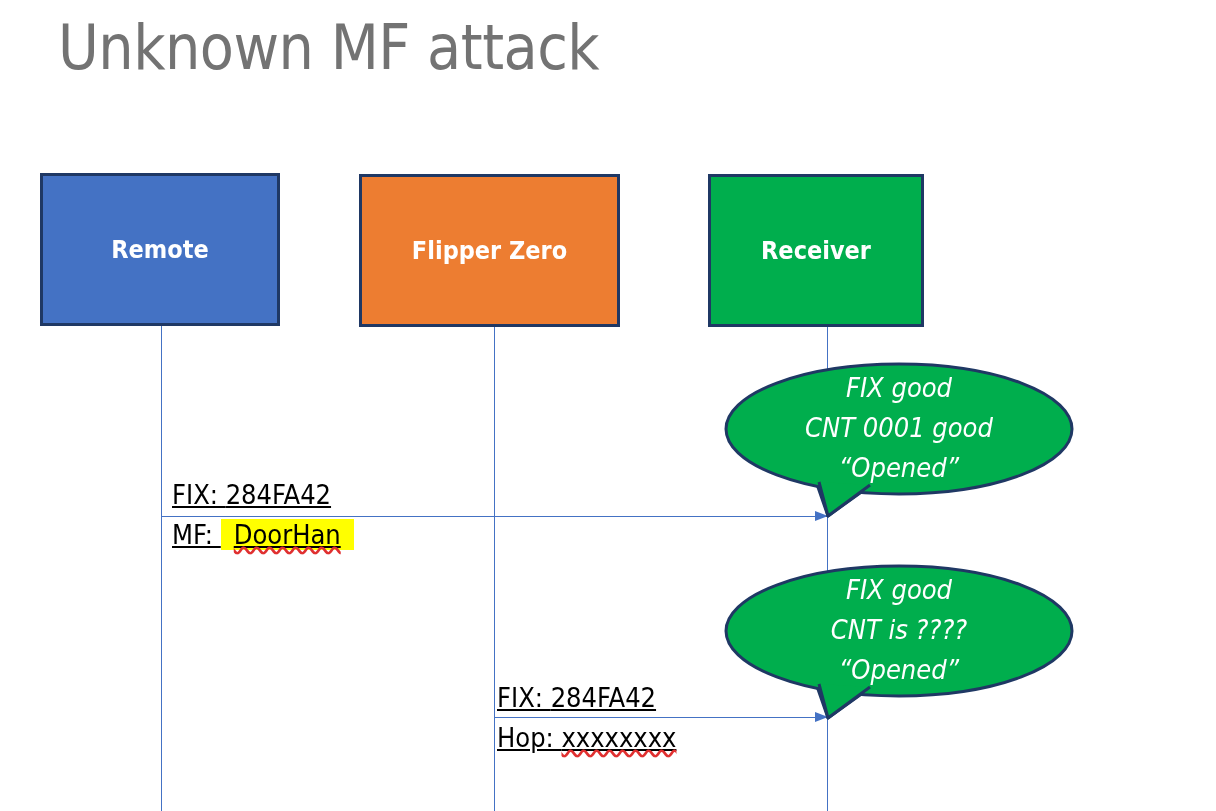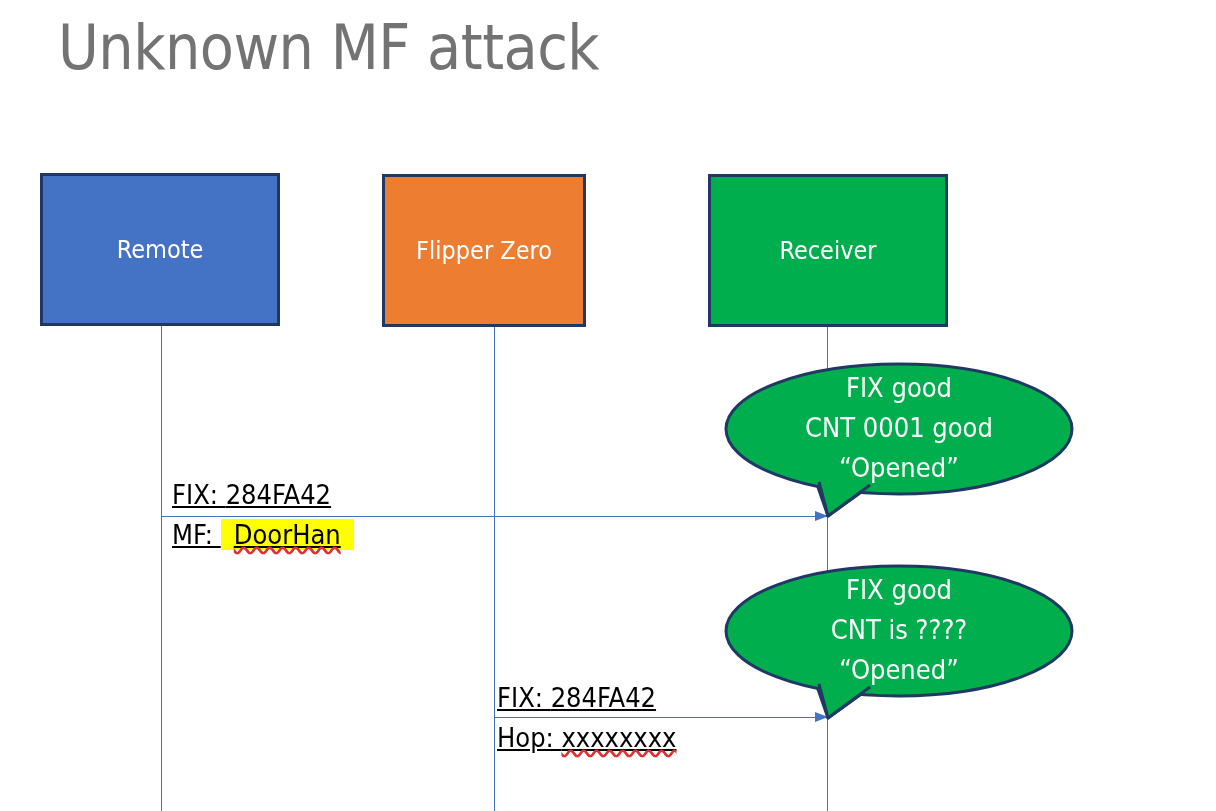--- a/index.html
+++ b/index.html
@@ -53,21 +53,21 @@
     border: 3px solid #1F3864;
     box-sizing: border-box;
     display: flex;
     align-items: center;
     justify-content: center;
   }
   .actor-label {
     color: #FFFFFF;
     font-size: 25px;
     line-height: 30px;
-    font-weight: 400;
+    font-weight: 700;
     text-align: center;
     font-family: "DejaVu Sans Condensed", "Liberation Sans", sans-serif;
     font-stretch: condensed;
     white-space: nowrap;
   }
   .actor-remote  { background: #4472C4; }
   .actor-flipper { background: #ED7D31; }
   .actor-receiver{ background: #00AE4D; }
 
   
@@ -105,20 +105,21 @@
   }
   .squiggle {
     text-decoration: underline wavy #E03030;
     text-decoration-skip-ink: none;
     -webkit-text-decoration: underline wavy #E03030;
   }
 
   
   .bubble {
     position: absolute;
+    font-style: italic;
   }
   .bubble svg {
     position: absolute;
     left: 0; top: 0;
     overflow: visible;
   }
   .bubble-text {
     position: absolute;
     left: 0;
     width: 100%;
@@ -140,25 +141,25 @@
   <div class="slide-title">Unknown MF attack</div>
 
   <div class="lifeline" style="left:161px; top:326px; height:485px;"></div>
   <div class="lifeline" style="left:494px; top:327px; height:484px;"></div>
   <div class="lifeline" style="left:827px; top:327px; height:484px;"></div>
 
   <div class="actor-box actor-remote" style="left:40px; top:173px; width:240px; height:153px;">
     <span class="actor-label">Remote</span>
   </div>
 
-  <div class="actor-box actor-flipper" style="left:382px; top:174px; width:204px; height:153px;">
+  <div class="actor-box actor-flipper" style="left:359px; top:174px; width:261px; height:153px;">
     <span class="actor-label">Flipper Zero</span>
   </div>
 
-  <div class="actor-box actor-receiver" style="left:708px; top:174px; width:240px; height:153px;">
+  <div class="actor-box actor-receiver" style="left:708px; top:174px; width:216px; height:153px;">
     <span class="actor-label">Receiver</span>
   </div>
 
   <div class="msg-arrow" style="left:161px; top:516px; width:666px;"></div>
 
   <div class="msg-text" style="left:172px; top:475px;">
     <span class="msg-line"><span>FIX: </span><span>284FA42</span></span>
     <span class="msg-line"><span>MF: </span><span class="hl squiggle">DoorHan</span></span>
   </div>
 

